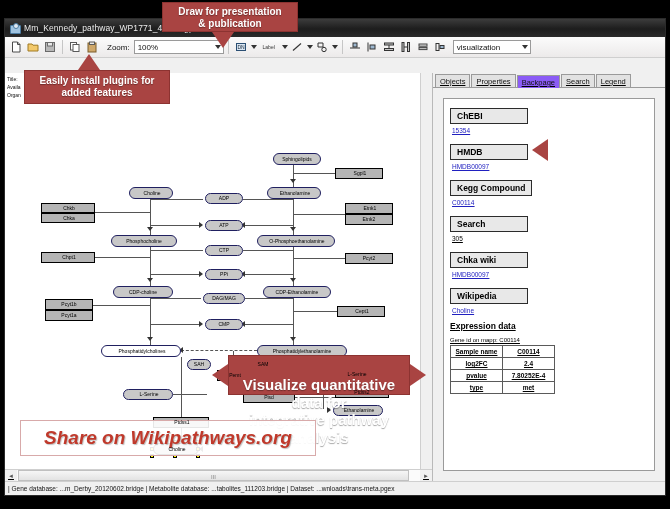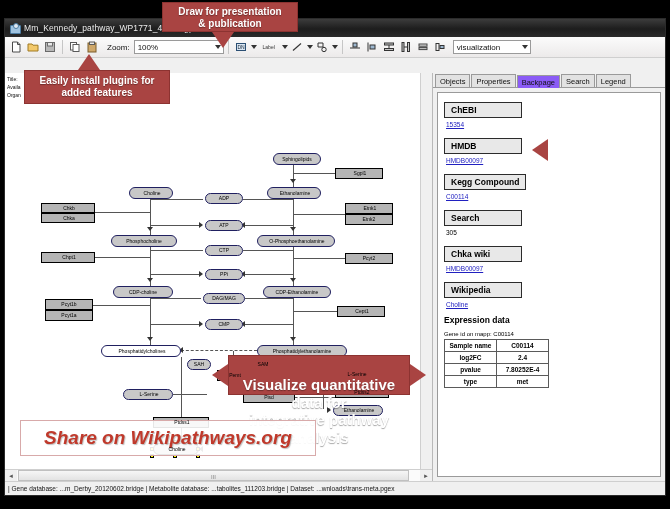--- a/index.html
+++ b/index.html
@@ -38,21 +38,21 @@
            position:relative; }
   .combo .cb-arrow { position:absolute; right:2px; top:50%; transform:translateY(-50%);
            width:0;height:0;border-left:3px solid transparent;border-right:3px solid transparent;
            border-top:4px solid #333; }
   .zoom-combo { width:90px; }
   .vis-combo { width:78px; margin-left:4px; }
   .dd-arrow { width:0;height:0;border-left:3px solid transparent;border-right:3px solid transparent;
               border-top:4px solid #333; margin-left:1px; }
 
   
-  .split { position:absolute; left:0; top:54px; right:0; bottom:14px; display:flex; }
+  .split { position:absolute; left:0; top:54px; right:0; bottom:14px; display:flex;text-decoration:underline; }
   .left-pane { position:relative; width:428px; border-right:1px solid #b9b9b9;
                background:#fff; display:flex; flex-direction:column; }
   .canvas-wrap { position:relative; flex:1; overflow:hidden; background:#fff; }
   .right-pane { flex:1; background:#f0f0f0; display:flex; flex-direction:column; }
 
   
   .info-col { position:absolute; left:2px; top:2px; font-size:5px; line-height:8px; color:#111; }
 
   
   .node { position:absolute; font-size:5px; line-height:1; display:flex;
@@ -78,21 +78,21 @@
      border-top:3px solid transparent;border-bottom:3px solid transparent;border-right:4px solid #333; }
   .arrow-r { position:absolute; width:0;height:0;
      border-top:3px solid transparent;border-bottom:3px solid transparent;border-left:4px solid #333; }
 
   
   .tabrow { display:flex; align-items:flex-end; height:15px; padding-left:2px;
             background:#f0f0f0; border-bottom:1px solid #9a9a9a; }
   .tab { font-size:7.5px; padding:2px 4px 1px; border:1px solid #9a9a9a;
          border-bottom:none; background:#e2e2e2; margin-right:1px; color:#111; }
   .tab.active { background:#8b5cf6; position:relative; top:1px; }
-  .backpage { flex:1; background:#fff; border:1px solid #9a9a9a; margin:4px;
+  .backpage { flex:1; background:#fff; border:1px solid #9a9a9a; margin:10px;
               overflow:hidden; position:relative; padding:6px 0 14px 6px; }
   .db-head { display:inline-block; border:1px solid #2b2b2b; background:#e8e8e8;
              font-size:8.5px; font-weight:bold; padding:2px 6px; min-width:78px; color:#000; }
   .db-link { display:block; font-size:6.5px; color:#2020c0; text-decoration:underline;
              margin:3px 0 7px 2px; }
   .db-plain { display:block; font-size:6.5px; color:#000; margin:3px 0 7px 2px; }
   .expr-title { font-size:8.5px; font-weight:bold; color:#000; margin:2px 0 6px 0; }
   .gene-id { font-size:6px; color:#000; margin-bottom:2px; }
   table.expr { border-collapse:collapse; }
   table.expr td { border:1px solid #5a5a5a; font-size:6.5px; font-weight:bold;

